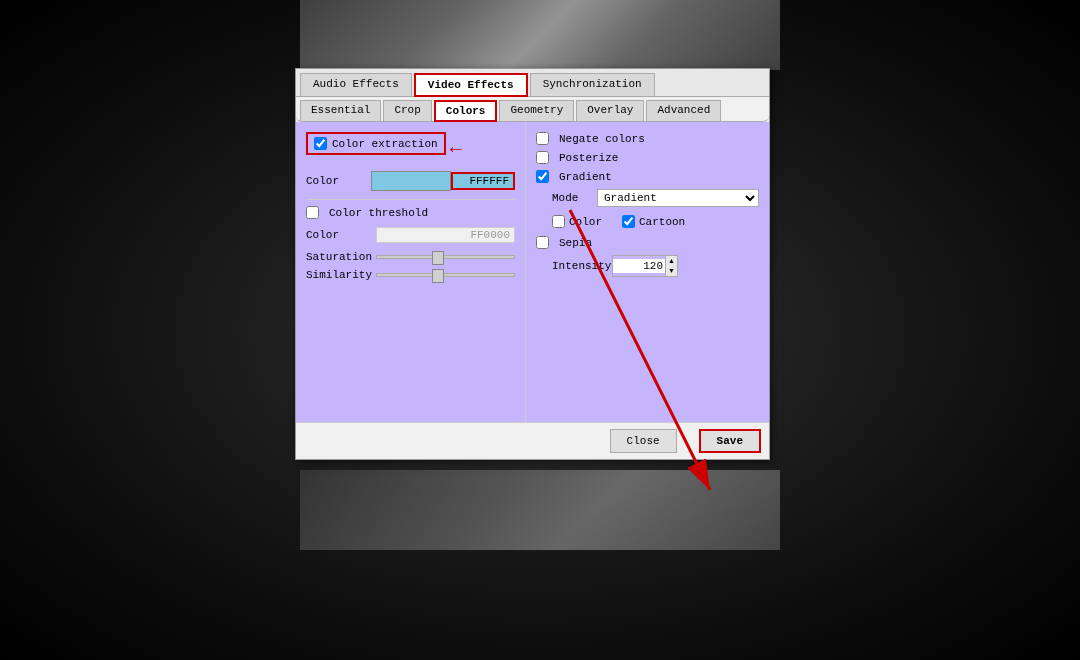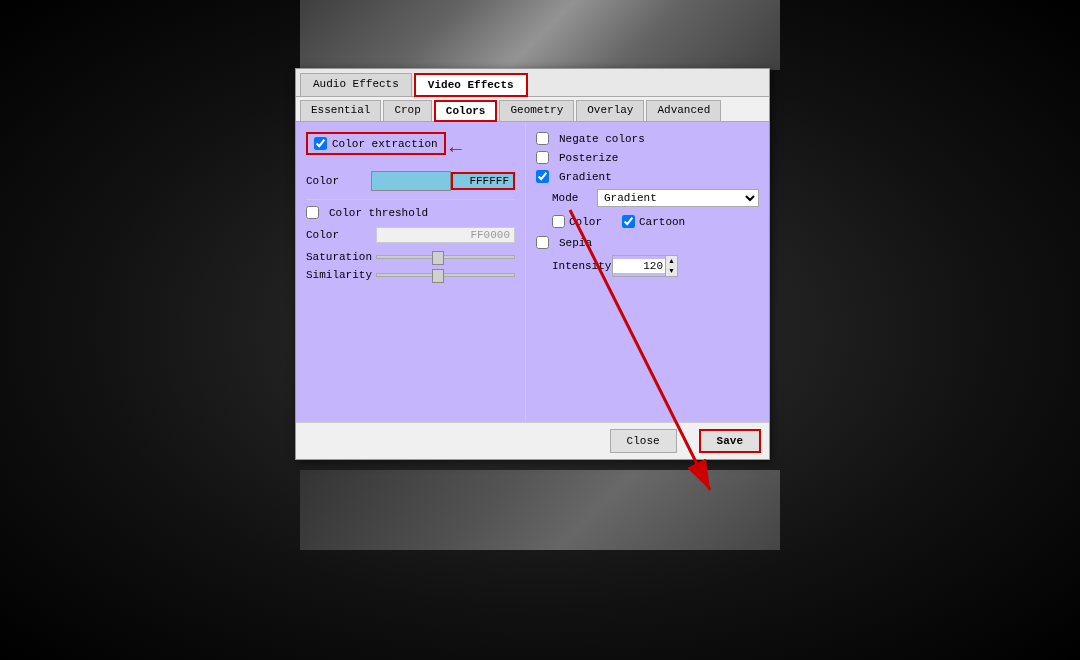--- a/index.html
+++ b/index.html
@@ -102,20 +102,21 @@
       margin-bottom: -1px;
       font-weight: bold;
       border: 2px solid #c00;
     }
 
     .sub-tabs {
       display: flex;
       background: #f0f0f0;
       border-bottom: 1px solid #aaa;
       padding: 3px 4px 0 4px;
+      border-radius: 6px;
     }
 
     .sub-tab {
       padding: 3px 10px;
       font-size: 11px;
       cursor: pointer;
       border: 1px solid #aaa;
       border-bottom: none;
       background: #d8d8d8;
       margin-right: 2px;
@@ -365,20 +366,21 @@
 <div class="bg-image"></div>
 <div class="bg-overlay-top"></div>
 <div class="bg-overlay-bottom"></div>
 
 <div class="dialog">
 
 
   <div class="main-tabs">
     <div class="main-tab">Audio Effects</div>
     <div class="main-tab active">Video Effects</div>
+    <div class="main-tab">Synchronization</div>
   </div>
 
   <div class="sub-tabs">
     <div class="sub-tab">Essential</div>
     <div class="sub-tab">Crop</div>
     <div class="sub-tab active">Colors</div>
     <div class="sub-tab">Geometry</div>
     <div class="sub-tab">Overlay</div>
     <div class="sub-tab">Advanced</div>
   </div>

